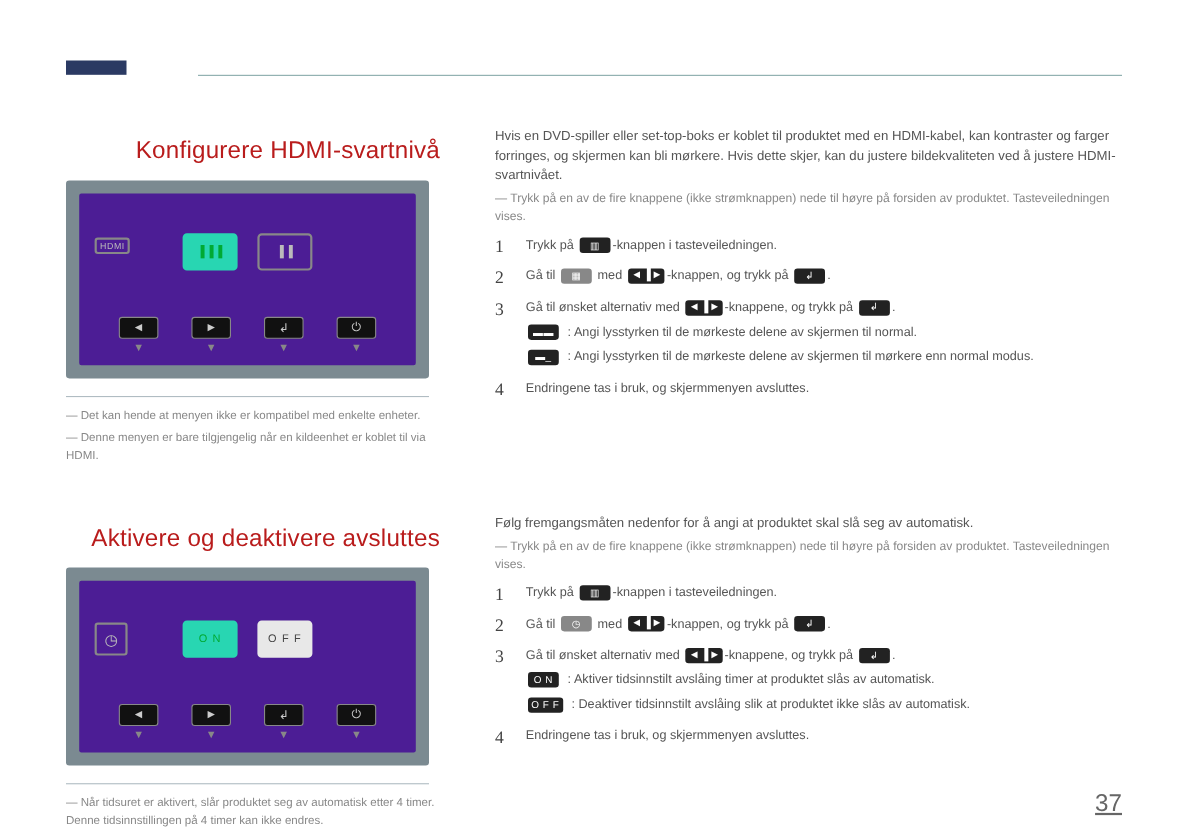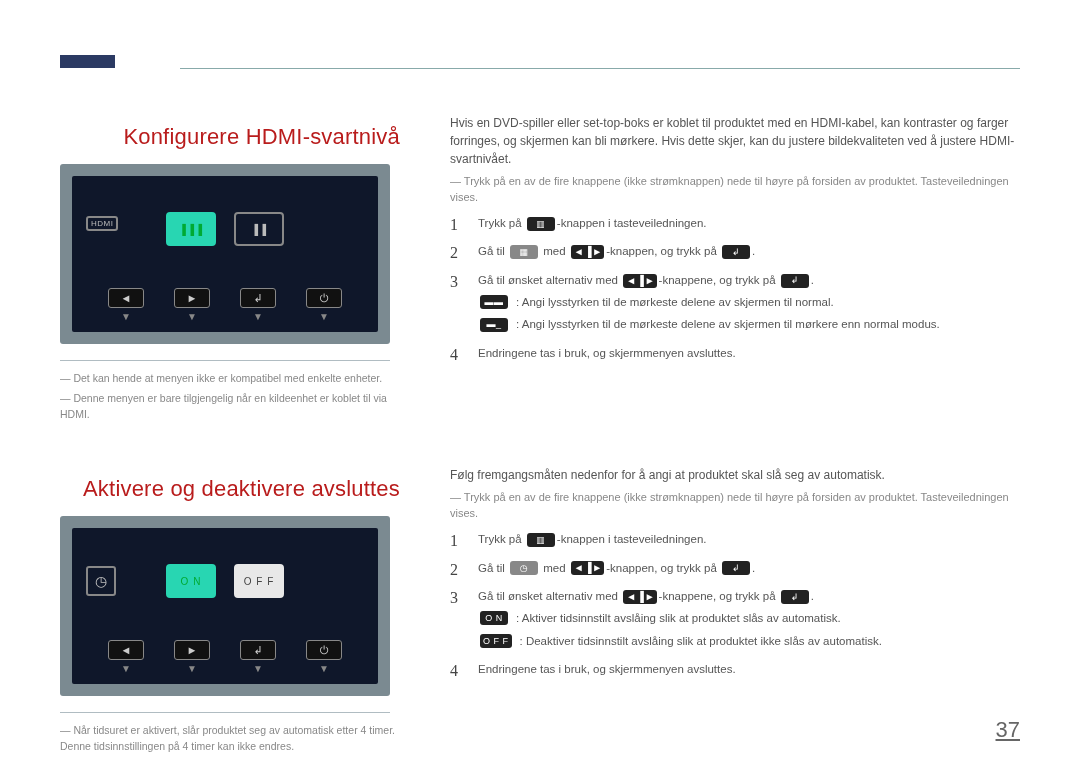--- a/index.html
+++ b/index.html
@@ -61,21 +61,21 @@
   .monitor {
     width: 330px;
     height: 180px;
     background: #7b8a91;
     border-radius: 3px;
     position: relative;
     box-sizing: border-box;
     padding: 12px;
   }
   .screen {
-    background: #0f172a;
+    background: #4c1d95;
     width: 100%;
     height: 100%;
     border-radius: 2px;
     position: relative;
   }
   .osd-row {
     position: absolute;
     top: 36px;
     left: 0; right: 0;
     display: flex;
@@ -270,21 +270,21 @@
         <li>
           <span>Trykk på </span><span class="inline-icon">▥</span><span>-knappen i tasteveiledningen.</span>
         </li>
         <li>
           <span>Gå til </span><span class="inline-icon light">◷</span><span> med </span><span class="inline-icon arrows">◄ ▐ ►</span><span>-knappen, og trykk på </span><span class="inline-icon">↲</span><span>.</span>
         </li>
         <li>
           <span>Gå til ønsket alternativ med </span><span class="inline-icon arrows">◄ ▐ ►</span><span>-knappene, og trykk på </span><span class="inline-icon">↲</span><span>.</span>
           <div class="sub-line">
               <span class="inline-icon">O N</span>
-              <span>: Aktiver tidsinnstilt avslåing slik at produktet slås av automatisk.</span>
+              <span>: Aktiver tidsinnstilt avslåing timer at produktet slås av automatisk.</span>
             </div>
           <div class="sub-line">
               <span class="inline-icon">O F F</span>
               <span>: Deaktiver tidsinnstilt avslåing slik at produktet ikke slås av automatisk.</span>
             </div>
         </li>
         <li>Endringene tas i bruk, og skjermmenyen avsluttes.</li>
       </ol>
     </div>
   </div>

